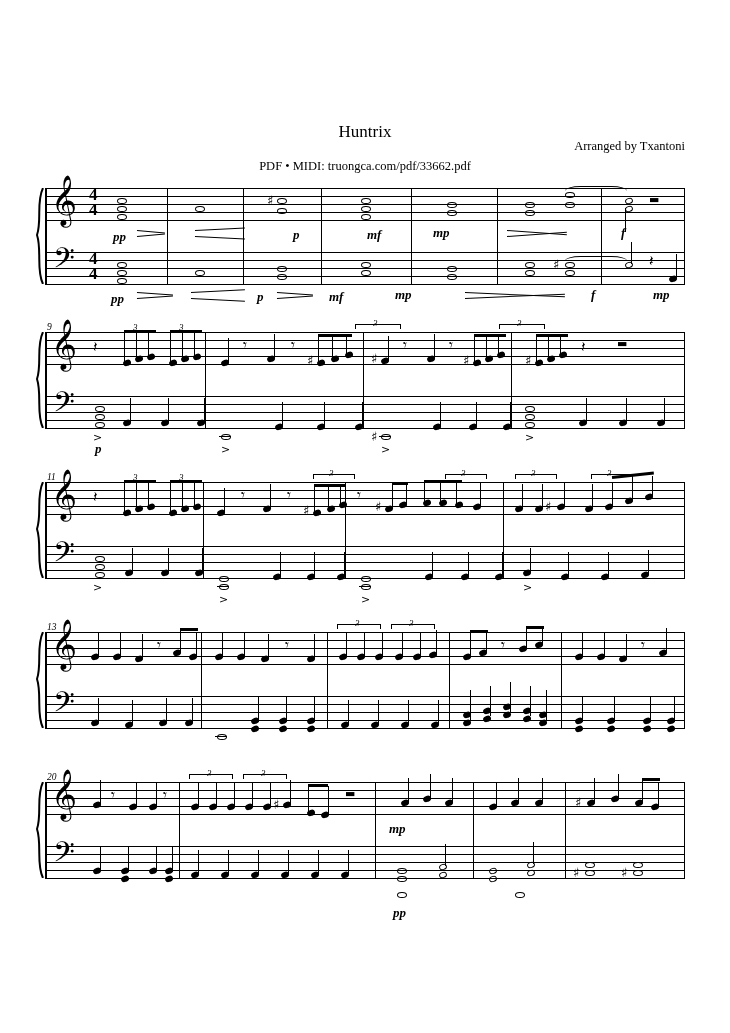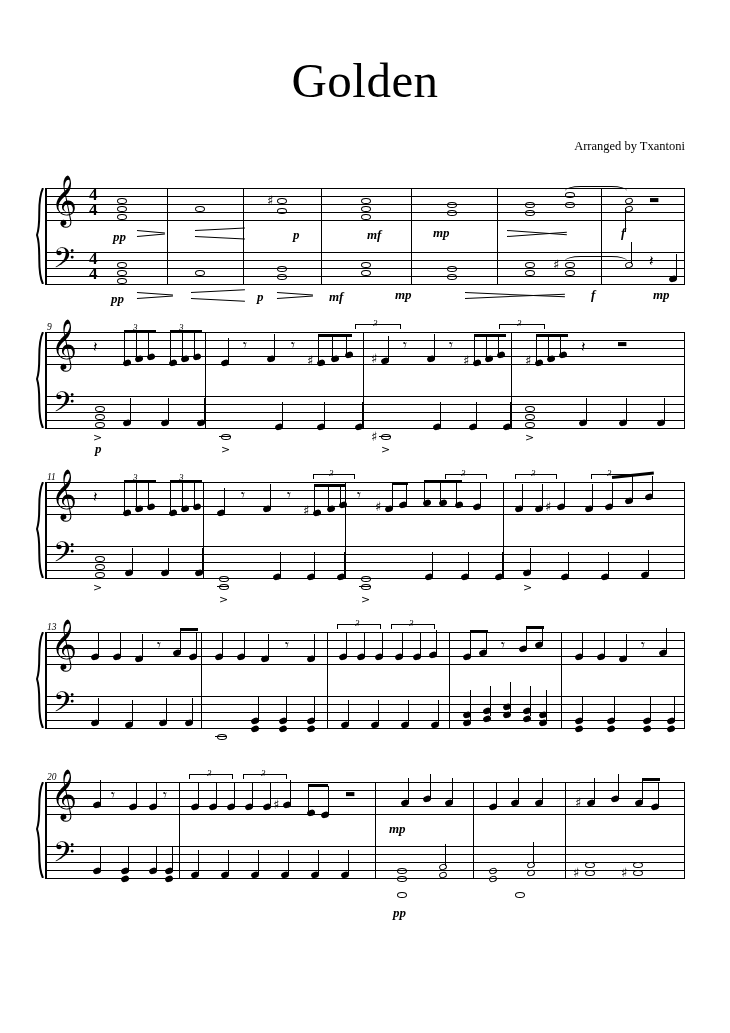--- a/index.html
+++ b/index.html
@@ -223,22 +223,23 @@
     font-family: "DejaVu Sans", sans-serif;
     font-size: 11px;
     line-height: 1;
   }
 </style>
 </head>
 <body>
 
 <div class="page">
 
-  <div class="title">Golden</div>
+  <div class="composer">Huntrix</div>
   <div class="arranger">Arranged by Txantoni</div>
+  <div class="subtitle">PDF • MIDI: truongca.com/pdf/33662.pdf</div>
 
   <div class="system" style="top:188px;height:120px;">
     <div class="brace" style="top:0;">
       <svg width="12" height="96" viewBox="0 0 12 96">
         <path d="M10 0 C3 14, 9 32, 4 47 C9 62, 3 82, 10 96" stroke="#000" stroke-width="2" fill="none"></path>
       </svg>
     </div>
     <div class="sysbar" style="top:0;height:96px;"></div>
 
     <div class="staff" style="top:0;">

